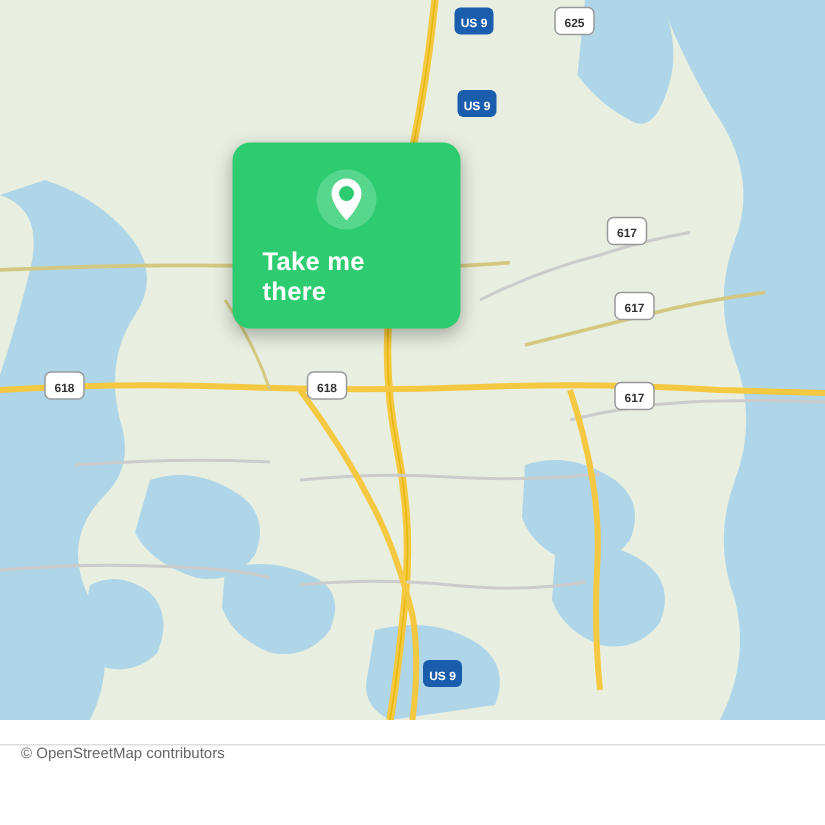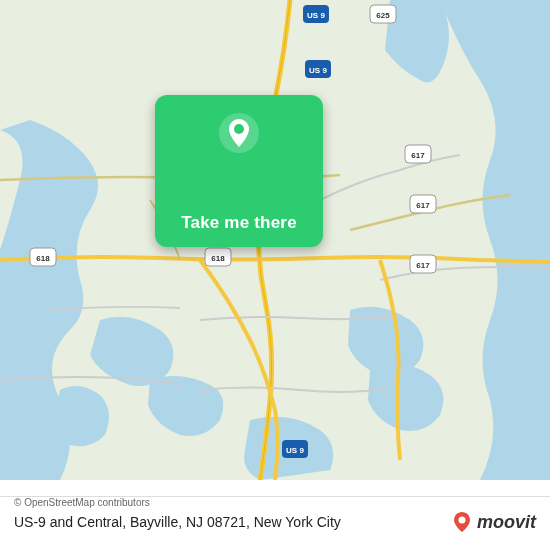--- a/index.html
+++ b/index.html
@@ -25,31 +25,30 @@
       height: 100%;
       position: absolute;
       top: 0; left: 0;
     }
 
     
     #take-me-there-card {
       position: absolute;
       top: 95px;
       left: 155px;
-      width: 168px;
+      width: 152px;
       background: #2ecc71;
       border-radius: 12px;
       padding: 16px 20px 14px;
       display: flex;
       flex-direction: column;
       align-items: center;
       cursor: pointer;
       box-shadow: 0 4px 12px rgba(0,0,0,0.3);
       z-index: 10;
-      gap: 48px;
     }
 
     .map-pin-icon {
       width: 44px;
       height: 44px;
       margin-bottom: 10px;
     }
 
     #take-me-there-label {
       color: #fff;
@@ -195,25 +194,14 @@
     </svg>
     <span id="take-me-there-label">Take me there</span>
   </div>
 </div>
 
 <div id="bottom-bar">
   <div id="bottom-content">
     <div id="bottom-top-row">
       <span id="copyright-text">© OpenStreetMap contributors</span>
     </div>
-    <div id="bottom-main-row">
-      <span id="location-text">US-9 and Central, Bayville, NJ 08721, New York City</span>
-      <div id="moovit-logo-container">
-
-        <svg class="moovit-pin" viewBox="0 0 22 22" xmlns="http://www.w3.org/2000/svg">
-          <path d="M11 1 C6.58 1 3 4.58 3 9 C3 14.75 11 21 11 21 C11 21 19 14.75 19 9 C19 4.58 15.42 1 11 1 Z" fill="#e74c3c"></path>
-          <circle cx="11" cy="9" r="3.5" fill="white"></circle>
-        </svg>
-        <span id="moovit-text">moovit</span>
-      </div>
-    </div>
   </div>
 </div>
 
 </body></html>

